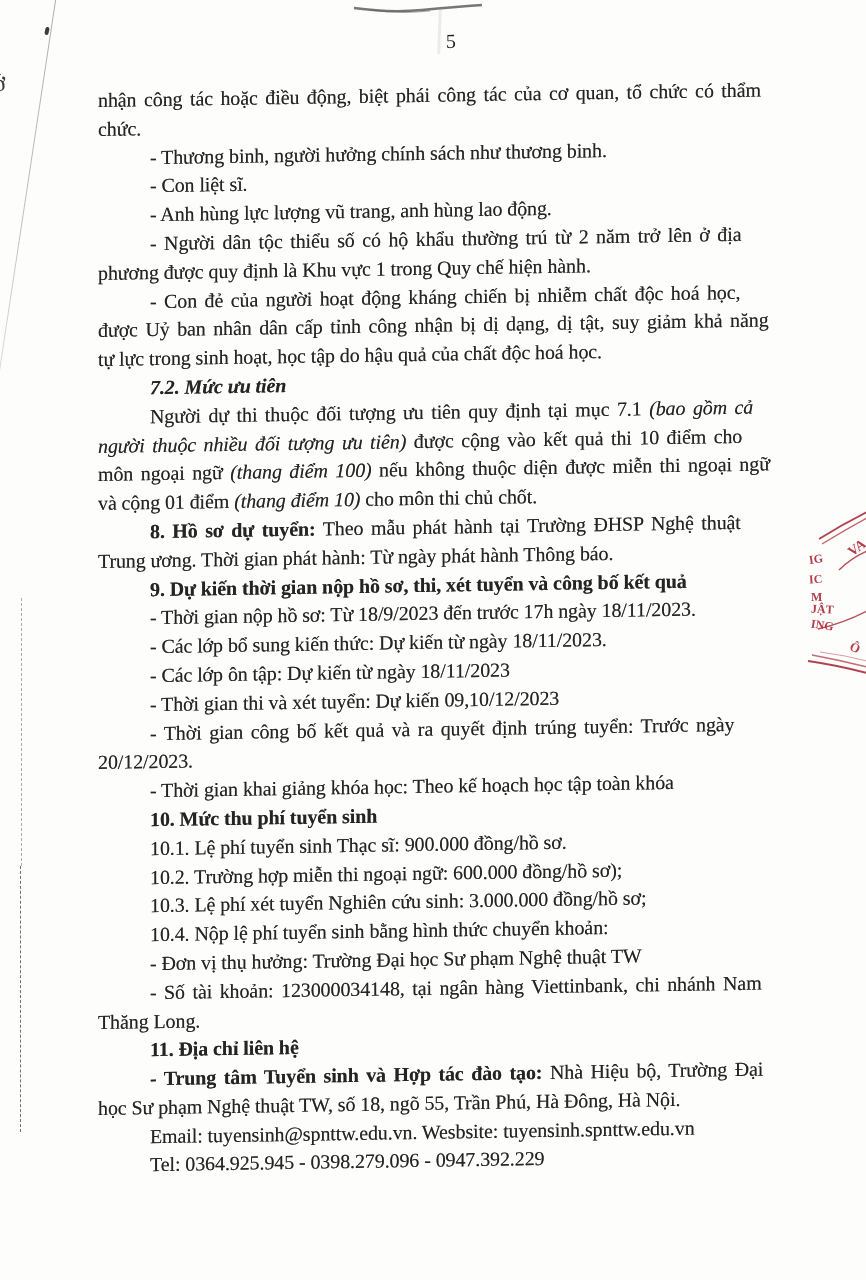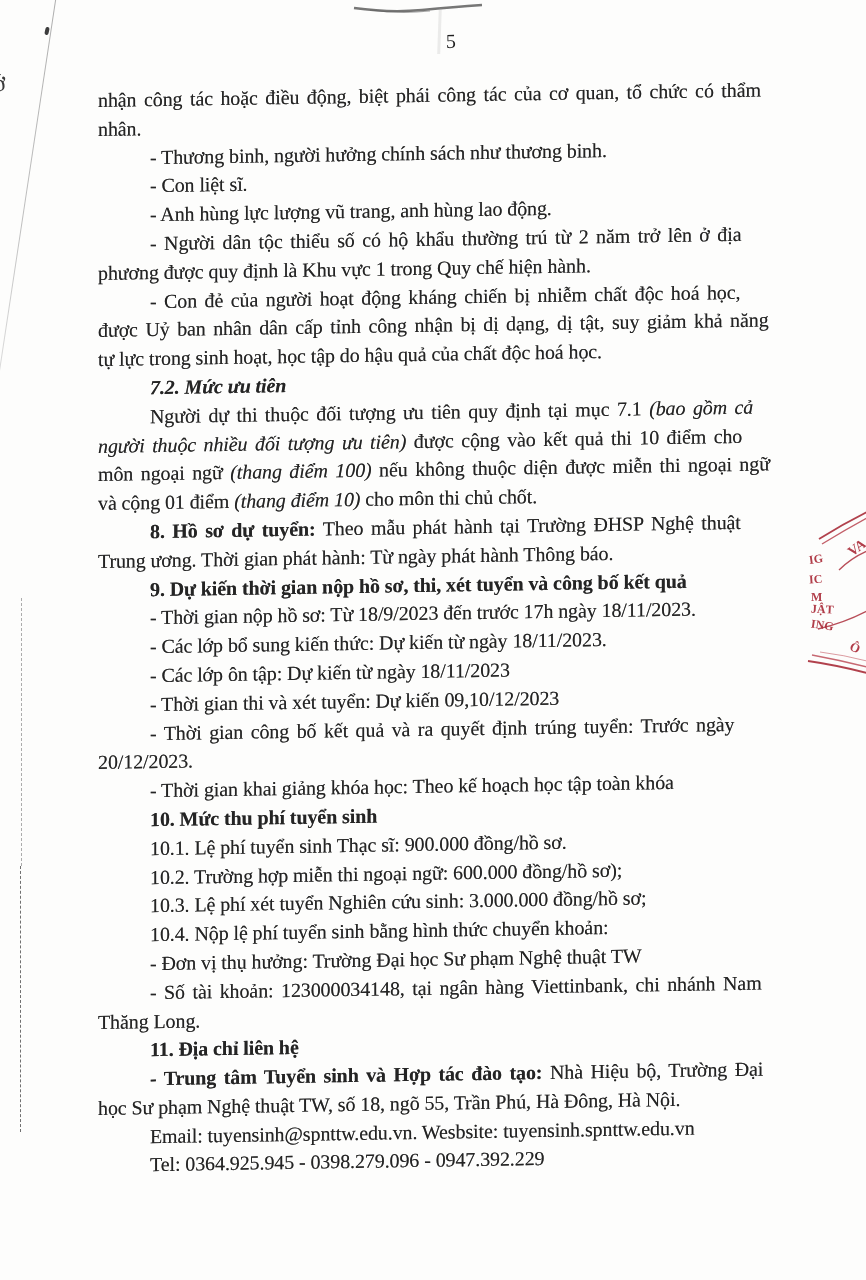--- a/index.html
+++ b/index.html
@@ -91,21 +91,21 @@
 
   <div class="handwriting">ớ</div>
 
   <div class="dash-line-a"></div>
   <div class="dash-line-b"></div>
 
   <div class="page-number">5</div>
 
   <div class="doc-body" id="doc-body">
       <div class="ln j"><span>nhận công tác hoặc điều động, biệt phái công tác của cơ quan, tổ chức có thẩm</span></div>
-      <div class="ln"><span>nhân.</span></div>
+      <div class="ln"><span>chức.</span></div>
       <div class="ln ind"><span>- Thương binh, người hưởng chính sách như thương binh.</span></div>
       <div class="ln ind"><span>- Con liệt sĩ.</span></div>
       <div class="ln ind"><span>- Anh hùng lực lượng vũ trang, anh hùng lao động.</span></div>
       <div class="ln ind j"><span>- Người dân tộc thiểu số có hộ khẩu thường trú từ 2 năm trở lên ở địa</span></div>
       <div class="ln"><span>phương được quy định là Khu vực 1 trong Quy chế hiện hành.</span></div>
       <div class="ln ind j"><span>- Con đẻ của người hoạt động kháng chiến bị nhiễm chất độc hoá học,</span></div>
       <div class="ln j"><span>được Uỷ ban nhân dân cấp tỉnh công nhận bị dị dạng, dị tật, suy giảm khả năng</span></div>
       <div class="ln"><span>tự lực trong sinh hoạt, học tập do hậu quả của chất độc hoá học.</span></div>
       <div class="ln ind"><span class="bi">7.2. Mức ưu tiên</span></div>
       <div class="ln ind j"><span>Người dự thi thuộc đối tượng ưu tiên quy định tại mục 7.1 </span><span class="i">(bao gồm cả</span></div>

